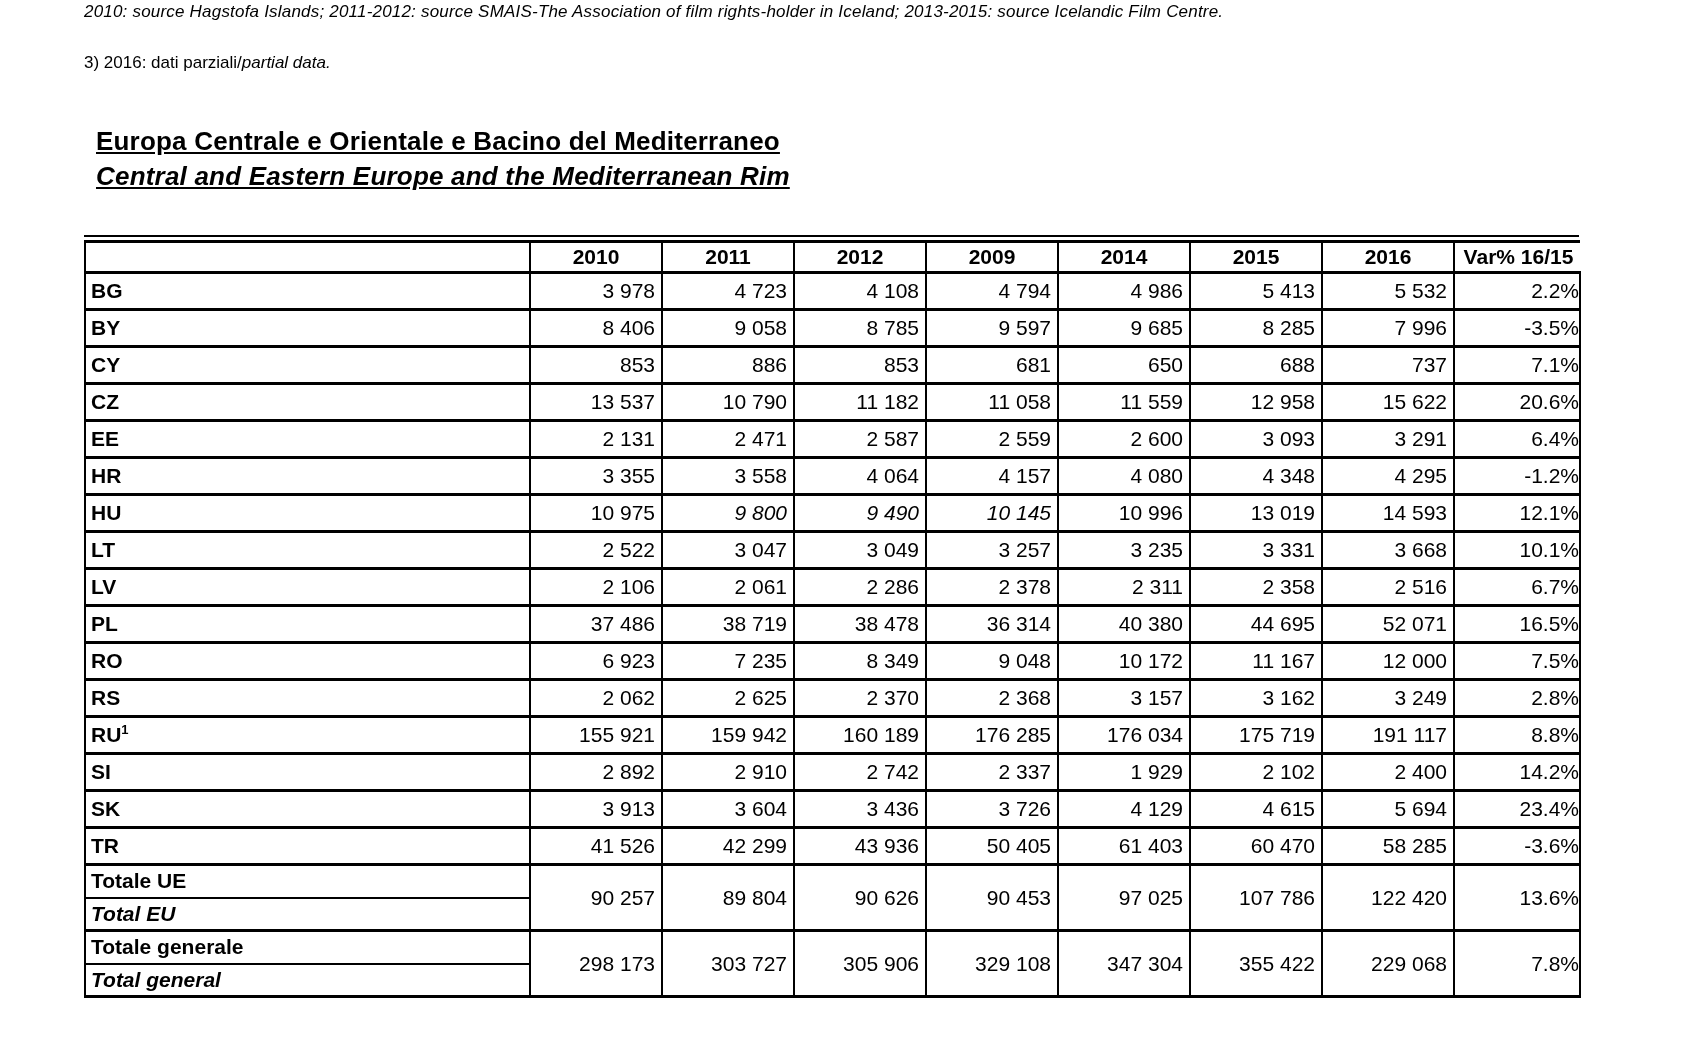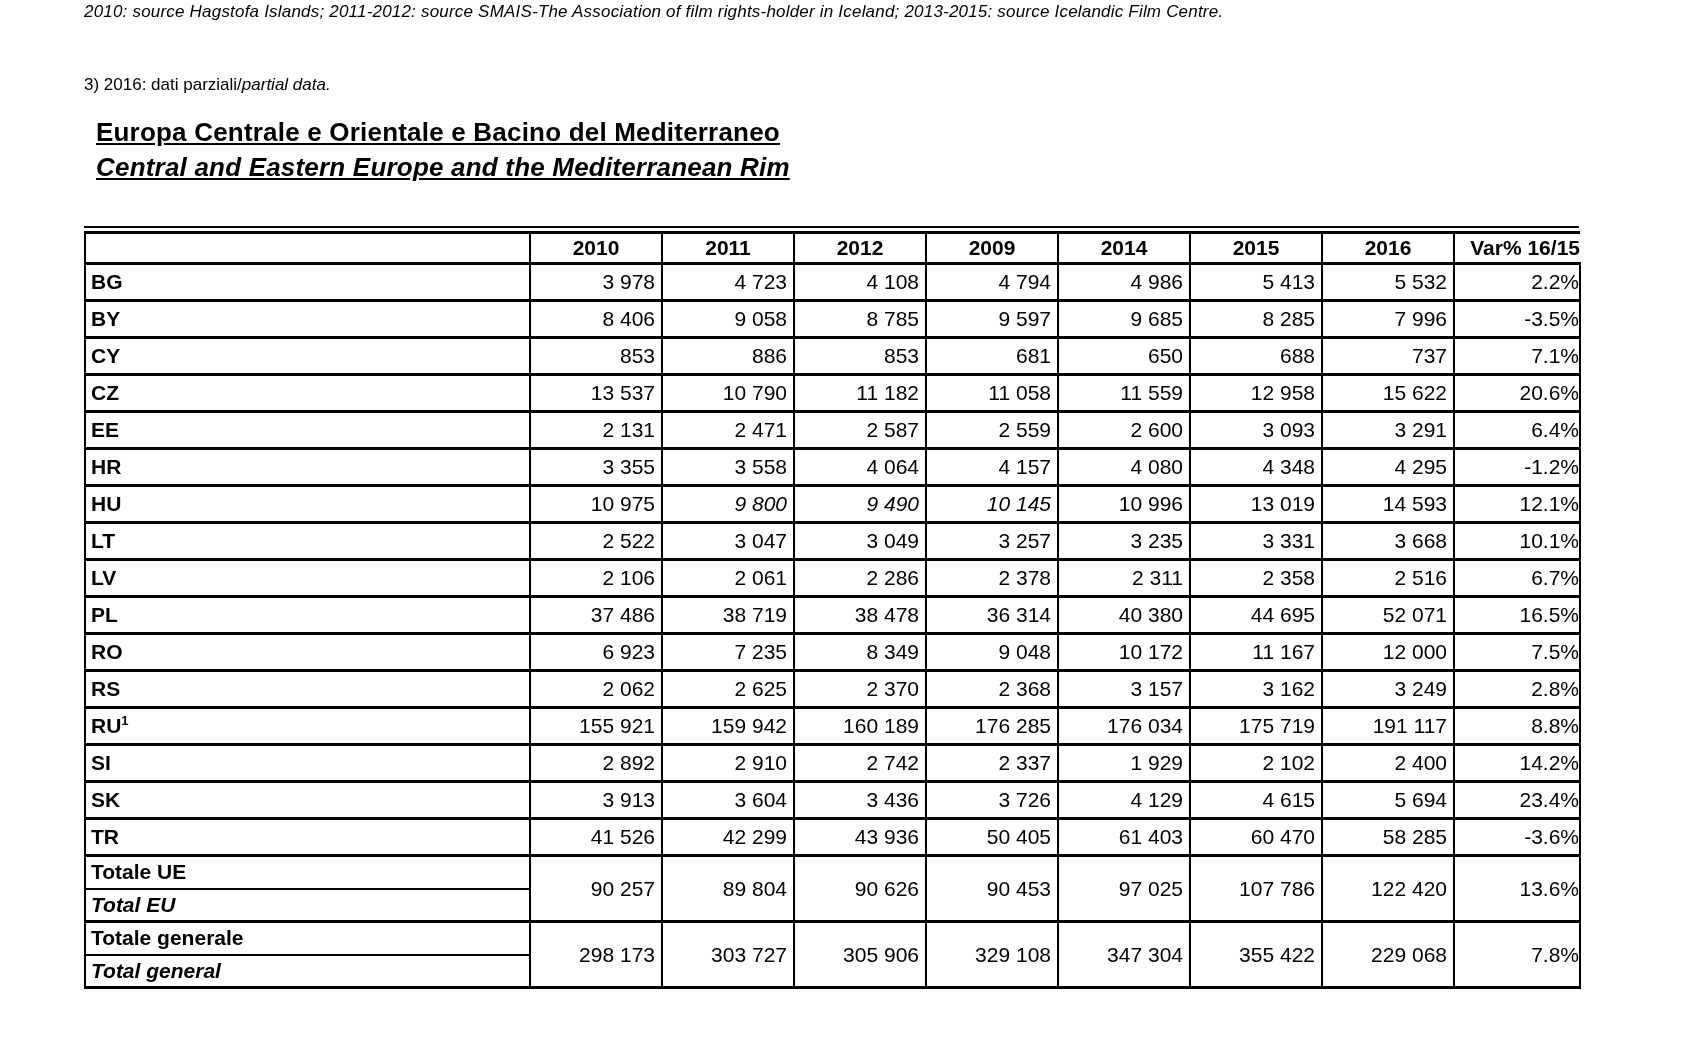--- a/index.html
+++ b/index.html
@@ -18,33 +18,33 @@
     padding-left: 84px;
     padding-top: 2px;
   }
   .note1 {
     margin: 0;
     font-size: 17px;
     font-style: italic;
     letter-spacing: 0.2px;
   }
   .note2 {
-    margin: 53px 0 0 0;
+    margin: 31px 0 0 0;
     font-size: 17px;
   }
   .note2 .it { font-style: italic; }
   .head-it, .head-en {
     margin: 0 0 0 12px;
     font-size: 26px;
     font-weight: bold;
     line-height: 32px;
     text-decoration: underline;
     letter-spacing: 0.2px;
   }
-  .head-it { margin-top: 21px; text-decoration: underline; }
+  .head-it { margin-top: 52px; text-decoration: underline; }
   .head-en { margin-top: 3px; font-style: italic; }
 
   .topline {
     width: 1495px;
     height: 0;
     border-top: 2px solid #000;
     margin-top: 43px;
     margin-bottom: 3px;
   }
   table.data-table {
@@ -64,21 +64,21 @@
   }
   thead tr { height: 31px; }
   thead td {
     border-top-width: 2px;
     border-bottom-width: 4px;
     font-weight: bold;
     text-align: center;
   }
   thead td.var-head {
     border-right: none;
-    text-align: right;
+    text-align: center;
     padding-left: 2px;
   }
   tbody tr.data { height: 37px; }
   tbody tr.total-a, tbody tr.total-b { height: 33px; }
   tbody td.label {
     text-align: left;
     padding-left: 5px;
     font-weight: bold;
   }
   tbody td.num { text-align: right; padding-right: 6px; }

